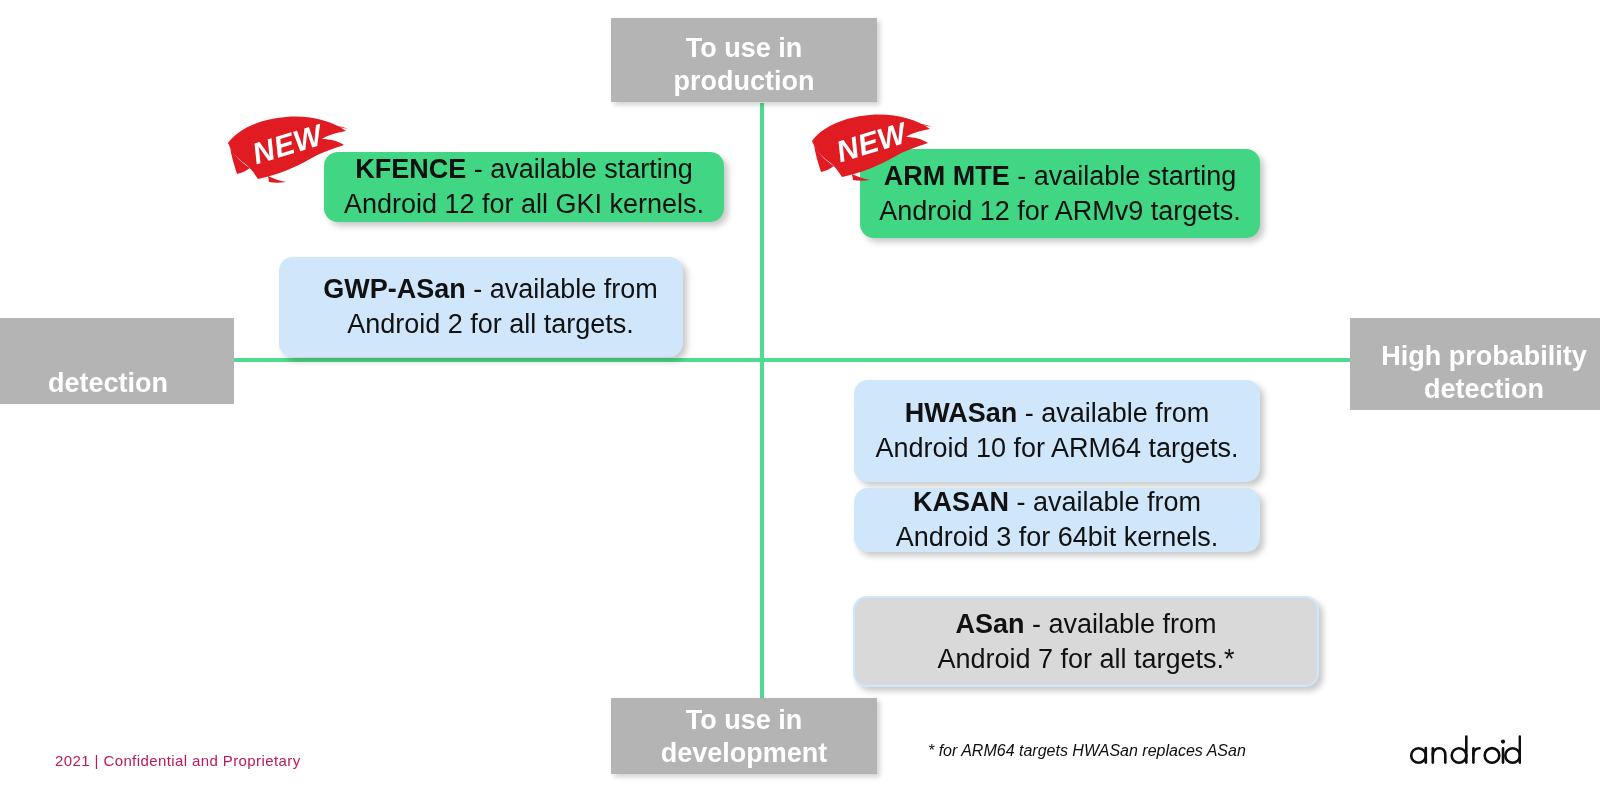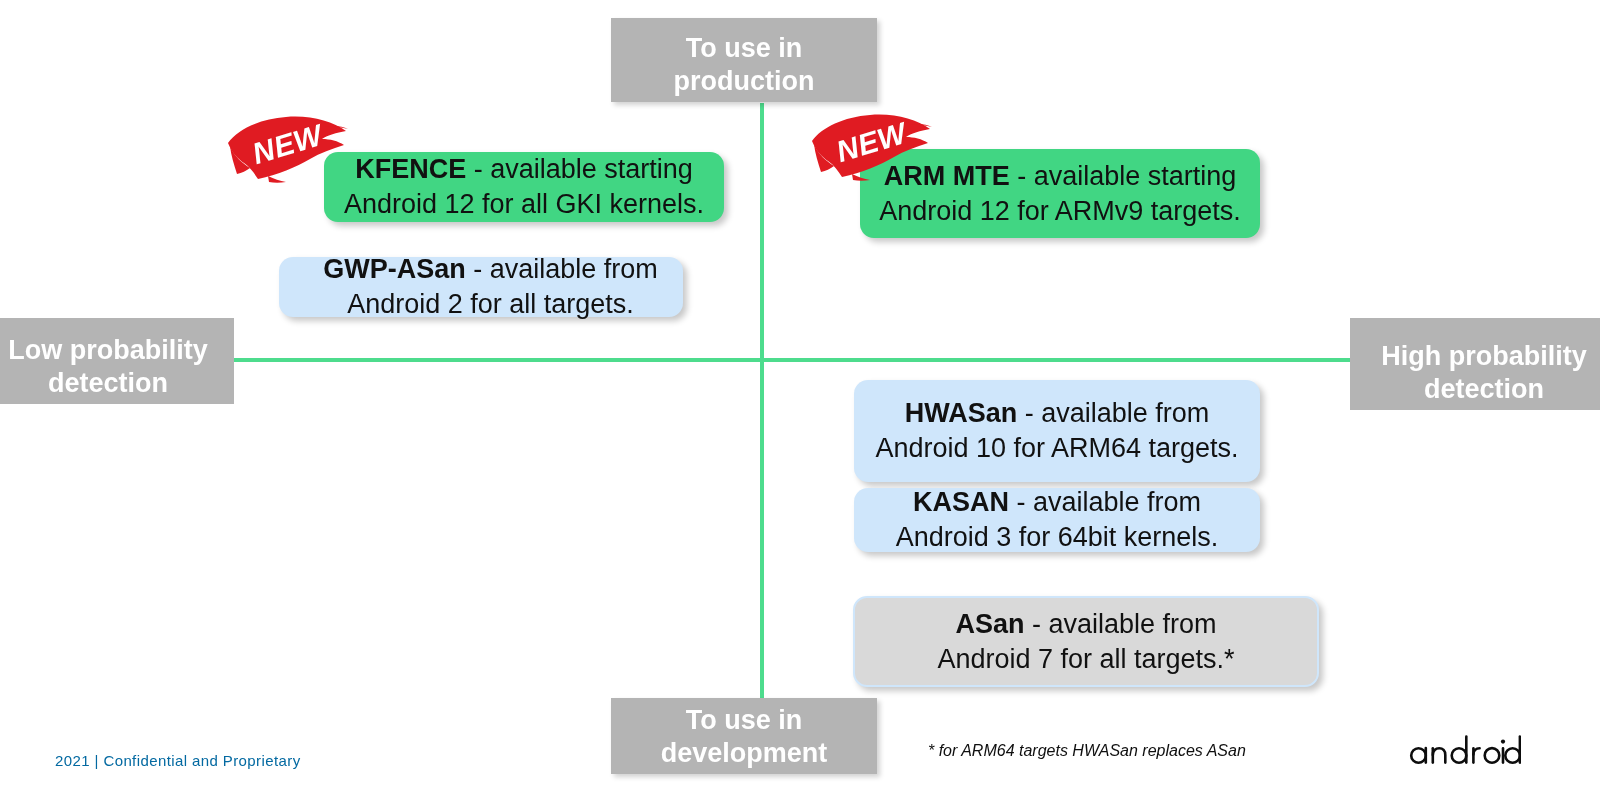--- a/index.html
+++ b/index.html
@@ -96,21 +96,21 @@
     padding: 6px 14px;
     box-shadow: 4px 4px 6px rgba(0,0,0,0.22);
   }
   .card .t { display: block; }
   .card b { font-weight: bold; }
   .card.green { background: #41d683; }
   .card.blue  { background: #cfe6fb; }
   .card.grey  { background: #d9d9d9; border: 2px solid #cfe6fb; }
 
   #card-kfence  { left: 285px; top: 152px; width: 400px; height: 70px; margin-left: 39px; }
-  #card-gwpasan { left: 279px; top: 257px; width: 404px; height: 60px; padding-left: 33px; }
+  #card-gwpasan { left: 279px; top: 257px; width: 404px; height: 100px; padding-left: 33px; }
   #card-armmte  { left: 860px; top: 149px; width: 400px; height: 89px; }
   #card-hwasan  { left: 854px; top: 380px; width: 406px; height: 102px; }
   #card-kasan   { left: 854px; top: 488px; width: 406px; height: 64px; }
   #card-asan    { left: 853px; top: 596px; width: 466px; height: 91px; }
 
   
   .new-badge {
     position: absolute;
     width: 126px;
     height: 72px;
@@ -148,21 +148,21 @@
     font-size: 16px;
     font-style: italic;
     color: #0f0f0f;
     white-space: nowrap;
   }
   #copyright {
     position: absolute;
     left: 55px;
     top: 752px;
     font-size: 15px;
-    color: #0369a1;
+    color: #be185d;
     letter-spacing: 0.4px;
     white-space: nowrap;
   }
   #android-wordmark {
     position: absolute;
     left: 1409px;
     top: 733px;
     width: 112px;
     height: 34px;
   }
@@ -185,21 +185,20 @@
 
   <div class="gray-label shadowed" id="label-development">
     <div>
       <div>To use in</div>
       <div>development</div>
     </div>
   </div>
 
   <div class="gray-label" id="label-low">
     <div>
-      <div>Low probability</div>
       <div>detection</div>
     </div>
   </div>
 
   <div class="gray-label" id="label-high">
     <div>
       <div>High probability</div>
       <div>detection</div>
     </div>
   </div>

